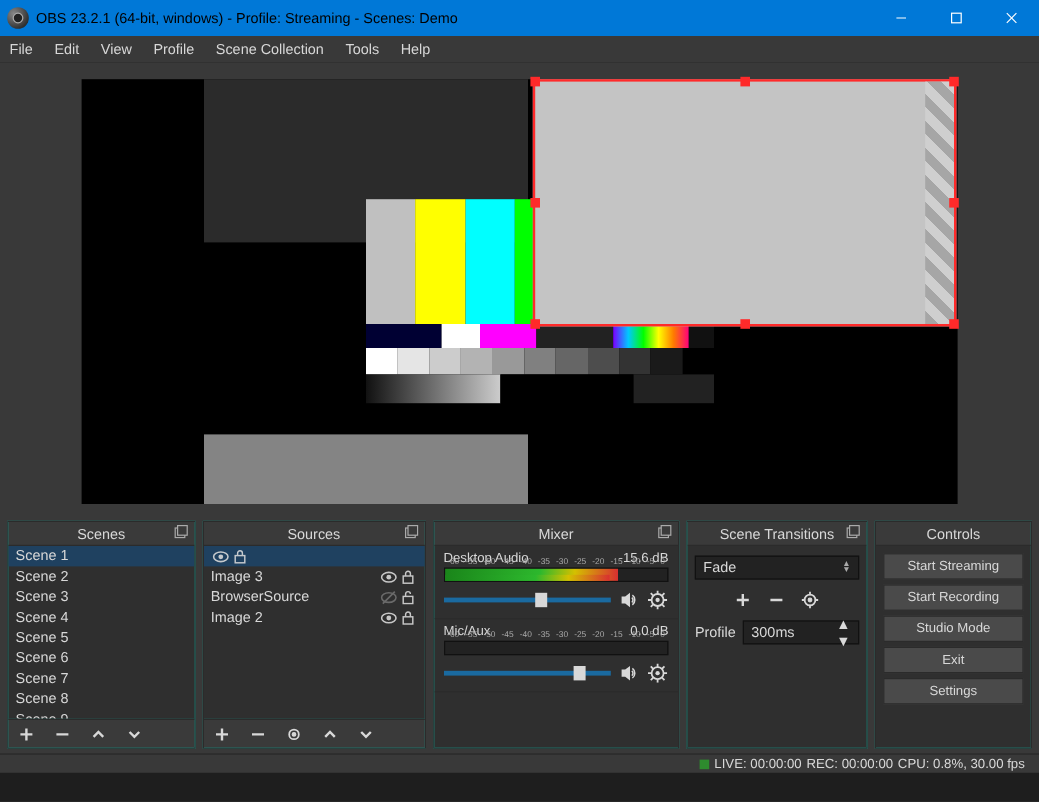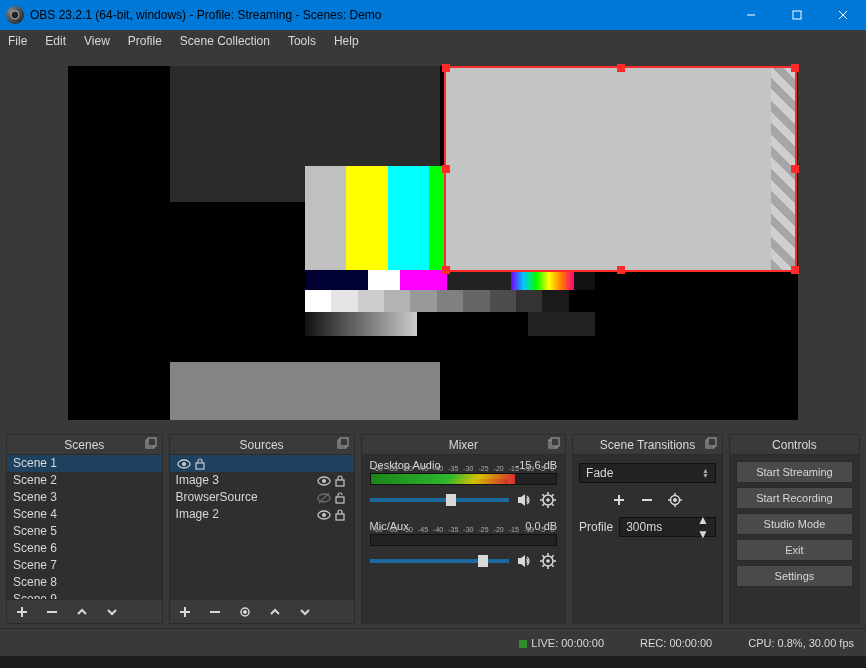--- a/index.html
+++ b/index.html
@@ -87,21 +87,21 @@
 .select .upd{display:flex;flex-direction:column;gap:0px;line-height:5px;font-size:7px;color:#aaa}
 .dur-row{display:flex;align-items:center;gap:6px}
 .dur-input{flex:1;height:20px;background:#222;border:1px solid #111;display:flex;align-items:center;justify-content:space-between;padding:0 6px;font-size:12px}
 .trans .btnrow{display:flex;gap:10px;justify-content:center}
 
 
 .controls .body{padding:6px;display:flex;flex-direction:column;gap:4px}
 .ctrlbtn{height:22px;background:#4a4a4a;border:1px solid #2b2b2b;display:flex;align-items:center;justify-content:center;font-size:11px}
 
 
-.statusbar{height:28px;background:#393939;display:flex;align-items:center;justify-content:flex-end;gap:36px;padding:0 12px;font-size:11px;border-top:1px solid #2b2b2b}
+.statusbar{height:16px;background:#393939;display:flex;align-items:center;justify-content:flex-end;gap:4px;padding:0 12px;font-size:11px;border-top:1px solid #2b2b2b}
 .statusbar .dot{width:8px;height:8px;background:#2e8b2e;display:inline-block;margin-right:4px;vertical-align:middle}
 </style>
 </head>
 <body>
 
 <div class="titlebar">
   <div class="logo">
     <svg width="10" height="10" viewBox="0 0 10 10">
         <circle cx="5" cy="5" r="4" fill="#222" stroke="#aaa" stroke-width="1"></circle>
       </svg>

